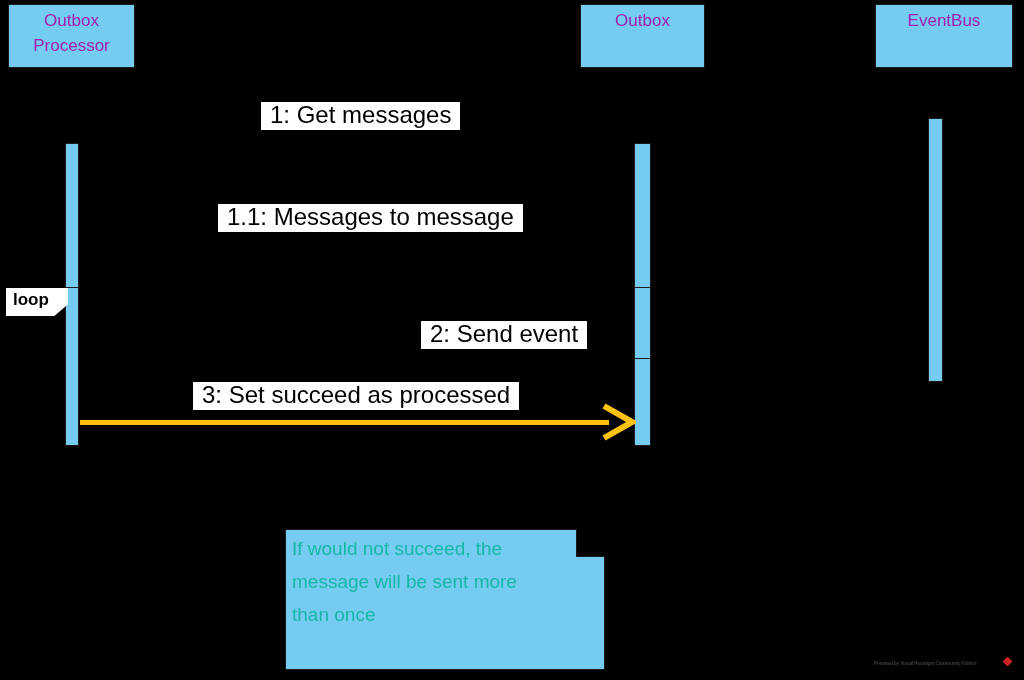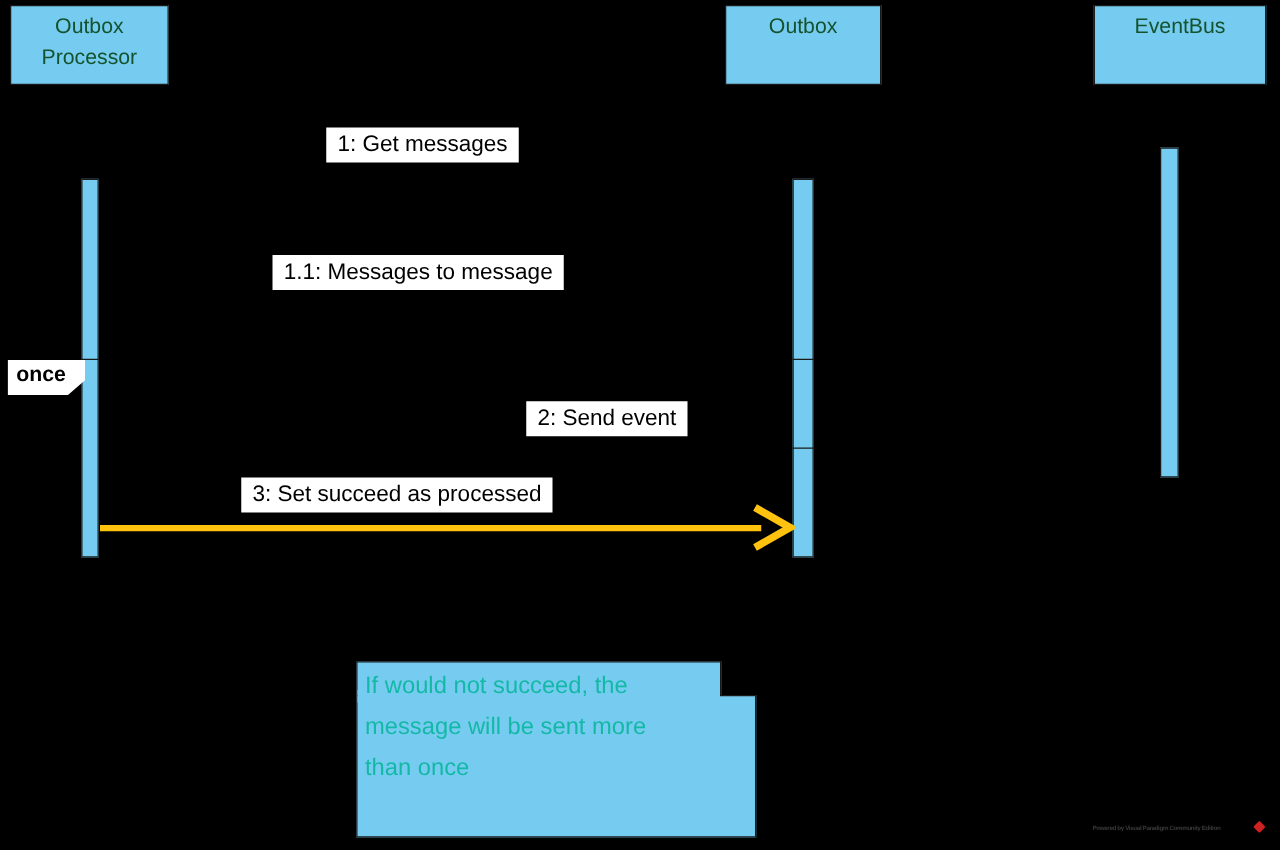--- a/index.html
+++ b/index.html
@@ -16,21 +16,21 @@
     overflow: hidden;
     font-family: "Liberation Sans", sans-serif;
   }
 
   
   .participant {
     position: absolute;
     box-sizing: border-box;
     background: #76CCF0;
     border: 1px solid #1a1a1a;
-    color: #14532d;
+    color: #a21caf;
     font-size: 17px;
     line-height: 25px;
     text-align: center;
     padding-top: 3px;
     white-space: pre-line;
   }
 
   
   .activation {
     position: absolute;
@@ -43,21 +43,21 @@
     height: 0;
     border-top: 1px solid #1a1a1a;
   }
 
   
   .msg-label {
     position: absolute;
     box-sizing: border-box;
     background: #FFFFFF;
     color: #000000;
-    font-size: 18px;
+    font-size: 24px;
     line-height: 26px;
     height: 28px;
     padding: 0 9px;
     white-space: nowrap;
   }
 
   
   .frag-tag {
     position: absolute;
     box-sizing: border-box;
@@ -142,21 +142,21 @@
   <div class="activation" style="left:928px; top:118px; width:15px; height:264px;"></div>
 
   <div class="msg-label" style="left:261px; top:102px;">1: Get messages</div>
 
   <div class="msg-label" style="left:218px; top:204px;">1.1: Messages to message</div>
 
   <div class="msg-label" style="left:421px; top:321px;">2: Send event</div>
 
   <div class="msg-label" style="left:193px; top:382px;">3: Set succeed as processed</div>
 
-  <div class="frag-tag" style="left:6px; top:288px; width:62px; height:28px;">once</div>
+  <div class="frag-tag" style="left:6px; top:288px; width:62px; height:28px;">loop</div>
 
   <div class="arrow-line" style="left:80px; top:420px; width:529px;"></div>
   <div class="arrow-head" style="left:600px; top:402px;">
     <svg width="36" height="40" viewBox="0 0 36 40">
       <polyline points="4,4 32,20 4,36" fill="none" stroke="#FFC20E" stroke-width="6" stroke-linejoin="miter" stroke-linecap="butt"></polyline>
     </svg>
   </div>
 
   <div class="note" style="left:285px; top:529px; width:292px; height:28px; border-bottom:none;"></div>
   <div class="note" style="left:285px; top:556px; width:320px; height:114px;"></div>

